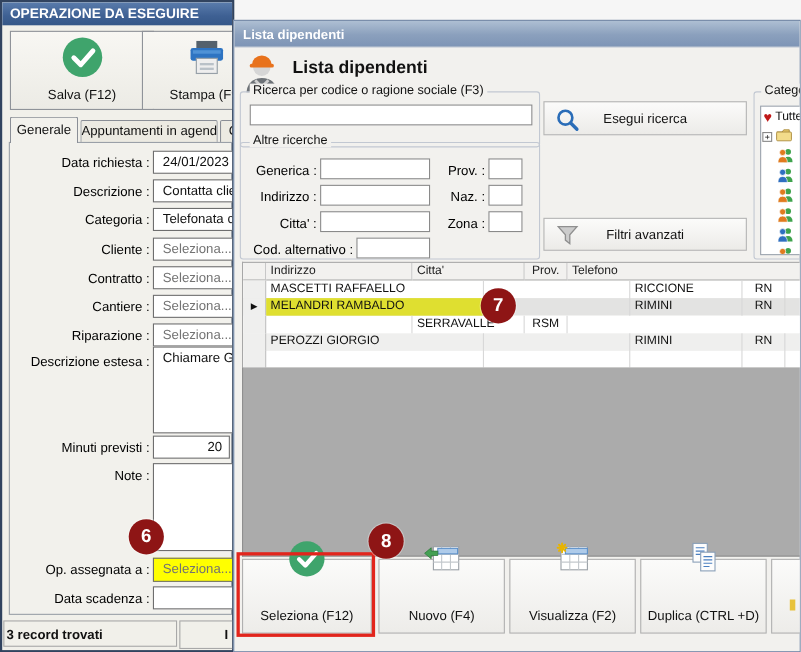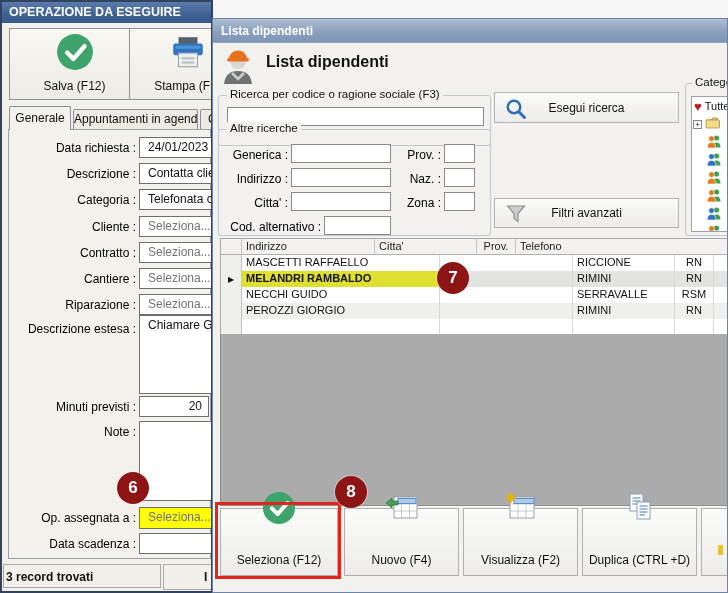--- a/index.html
+++ b/index.html
@@ -163,21 +163,21 @@
     <svg width="32" height="38" viewBox="0 0 32 38">
       <circle cx="16" cy="15" r="8" fill="#d6d6d6"></circle>
       <path d="M7 13 a9 8.5 0 0 1 18 0 z" fill="#e8721c"></path>
       <rect x="5" y="12" width="22" height="3.4" rx="1.7" fill="#e8721c"></rect>
       <path d="M2 38 q1.5 -13 14 -13 q12.5 0 14 13 z" fill="#6d7277"></path>
       <path d="M10 27 l6 6 l6 -6" stroke="#cfcfcf" stroke-width="2.6" fill="none"></path>
     </svg>
   </span>
   <div class="abs dlg-header-title" style="left:53px;top:34px;">Lista dipendenti</div>
 
-  <div class="abs gbox" style="left:5px;top:76px;width:273px;height:51px;">
+  <div class="abs gbox" style="left:5px;top:64px;width:273px;height:51px;">
     <span class="gbox-label">Ricerca per codice o ragione sociale (F3)</span>
     <div class="abs dinput" style="left:8px;top:11px;width:257px;height:19px;"></div>
   </div>
 
   <div class="abs dlg-btn" style="left:281px;top:73px;width:185px;height:31px;">
     <span class="abs" style="left:10px;top:5px;">
       <svg width="22" height="22" viewBox="0 0 22 22">
           <circle cx="9" cy="9" r="6.3" fill="none" stroke="#2a6db8" stroke-width="2.4"></circle>
           <line x1="13.8" y1="13.8" x2="19.5" y2="19.5" stroke="#2a6db8" stroke-width="3" stroke-linecap="round"></line>
         </svg>
@@ -294,29 +294,28 @@
     <div class="grow" style="background:#ffffff;">
       <div class="gcell gsel"></div>
       <div class="gcell c-rag">MASCETTI RAFFAELLO</div>
       <div class="gcell c-ind"></div>
       <div class="gcell c-cit">RICCIONE</div>
       <div class="gcell c-prov">RN</div>
       <div class="gcell c-tel"></div>
     </div>
     <div class="grow" style="background:#e3e3e2;">
       <div class="gcell gsel"><span style="font-size:8px;line-height:13px;">▶</span></div>
-      <div class="gcell c-rag" style="background:#dfdf30;font-weight:bold;">MELANDRI RAMBALDO</div>
+      <div class="gcell c-rag" style="background:#dfdf30;">MELANDRI RAMBALDO</div>
       <div class="gcell c-ind"></div>
       <div class="gcell c-cit">RIMINI</div>
       <div class="gcell c-prov">RN</div>
       <div class="gcell c-tel"></div>
     </div>
     <div class="grow" style="background:#ffffff;">
       <div class="gcell gsel"></div>
-      <div class="gcell c-rag">NECCHI GUIDO</div>
       <div class="gcell c-ind"></div>
       <div class="gcell c-cit">SERRAVALLE</div>
       <div class="gcell c-prov">RSM</div>
       <div class="gcell c-tel"></div>
     </div>
     <div class="grow" style="background:#efefee;">
       <div class="gcell gsel"></div>
       <div class="gcell c-rag">PEROZZI GIORGIO</div>
       <div class="gcell c-ind"></div>
       <div class="gcell c-cit">RIMINI</div>

